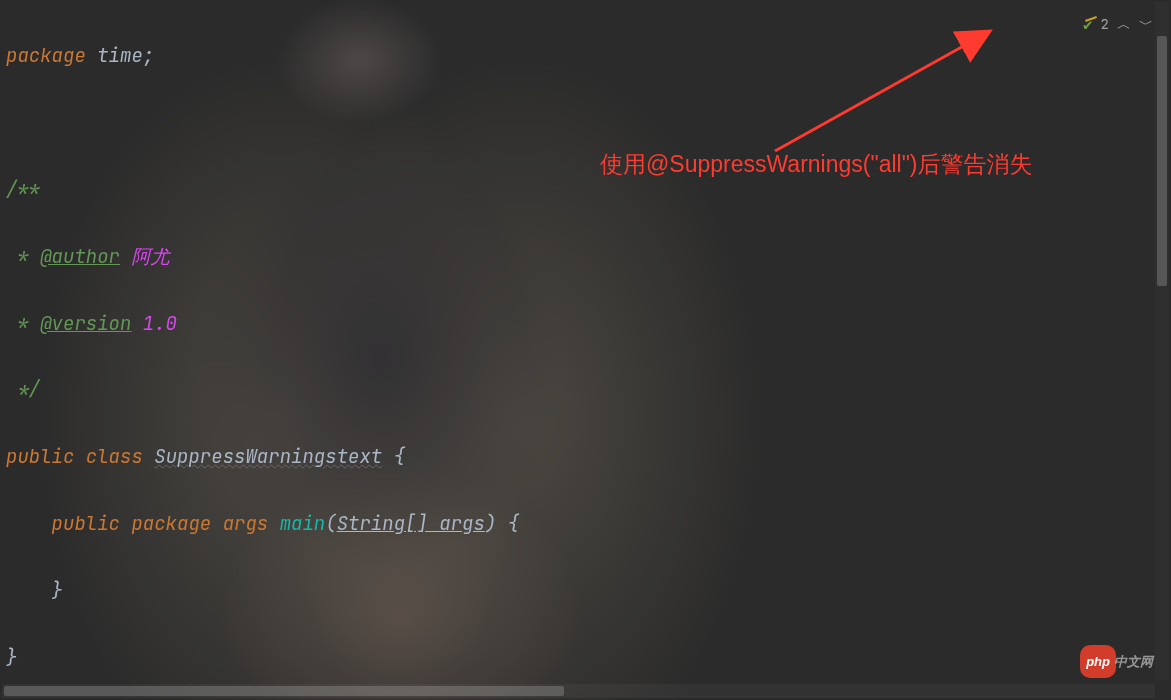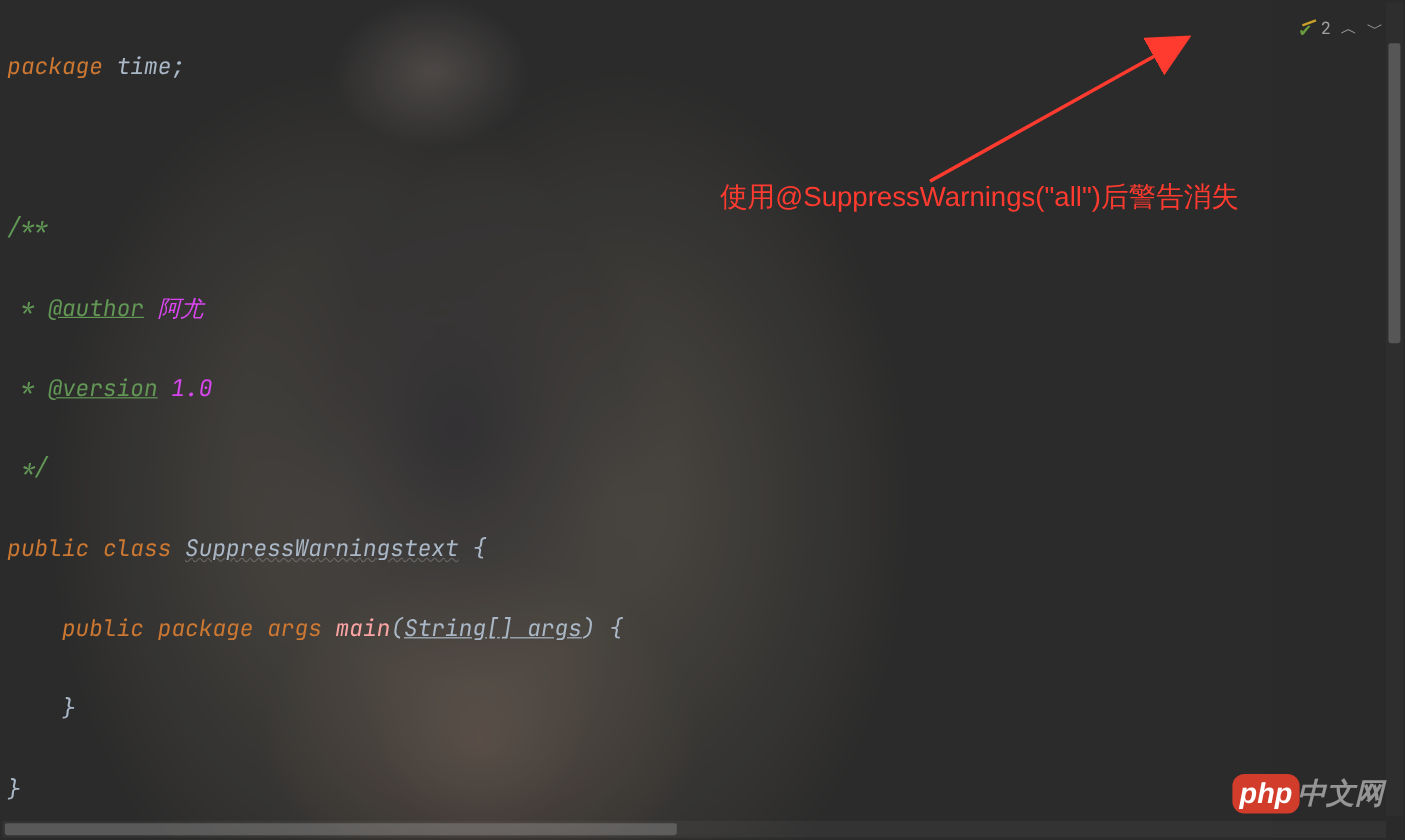--- a/index.html
+++ b/index.html
@@ -28,21 +28,21 @@
   .editor {
     position: absolute; inset: 0;
     padding: 6px 0 0 6px;
     white-space: pre;
     font-style: italic;
     border-radius: 31px;
   }
   .line { display: block; height: 33.4px; }
   .kw   { color: #cc7832; }
   .cls  { color: #a9b7c6; }
-  .mth  { color: #fca5a5; }
+  .mth  { color: #14b8a6; }
   .cmt  { color: #d946ef; }
   .doc  { color: #629755; }
   .tag  { color: #629755; font-style: italic; text-decoration: underline; font-weight: normal; }
   .punc { color: #a9b7c6; }
   .parm { color: #a9b7c6; text-decoration: underline; }
   .wavy { text-decoration: underline wavy rgba(128,128,128,0.6); text-decoration-thickness: 1px; }
 
   .top-indicators {
     position: absolute;
     top: 8px; right: 18px;
@@ -88,21 +88,21 @@
     width: 230px; height: 130px;
     pointer-events: none;
   }
 
   .watermark {
     position: absolute;
     right: 18px; bottom: 22px;
     font-family: Arial, sans-serif;
     font-style: italic;
     font-weight: bold;
-    font-size: 24px;
+    font-size: 13px;
     color: rgba(255,255,255,0.5);
   }
   .watermark .p {
     display:inline-block;
     background: #d23c2a;
     color: #fff;
     padding: 0 6px;
     border-radius: 10px;
     margin-right: -2px;
     font-style: italic;

